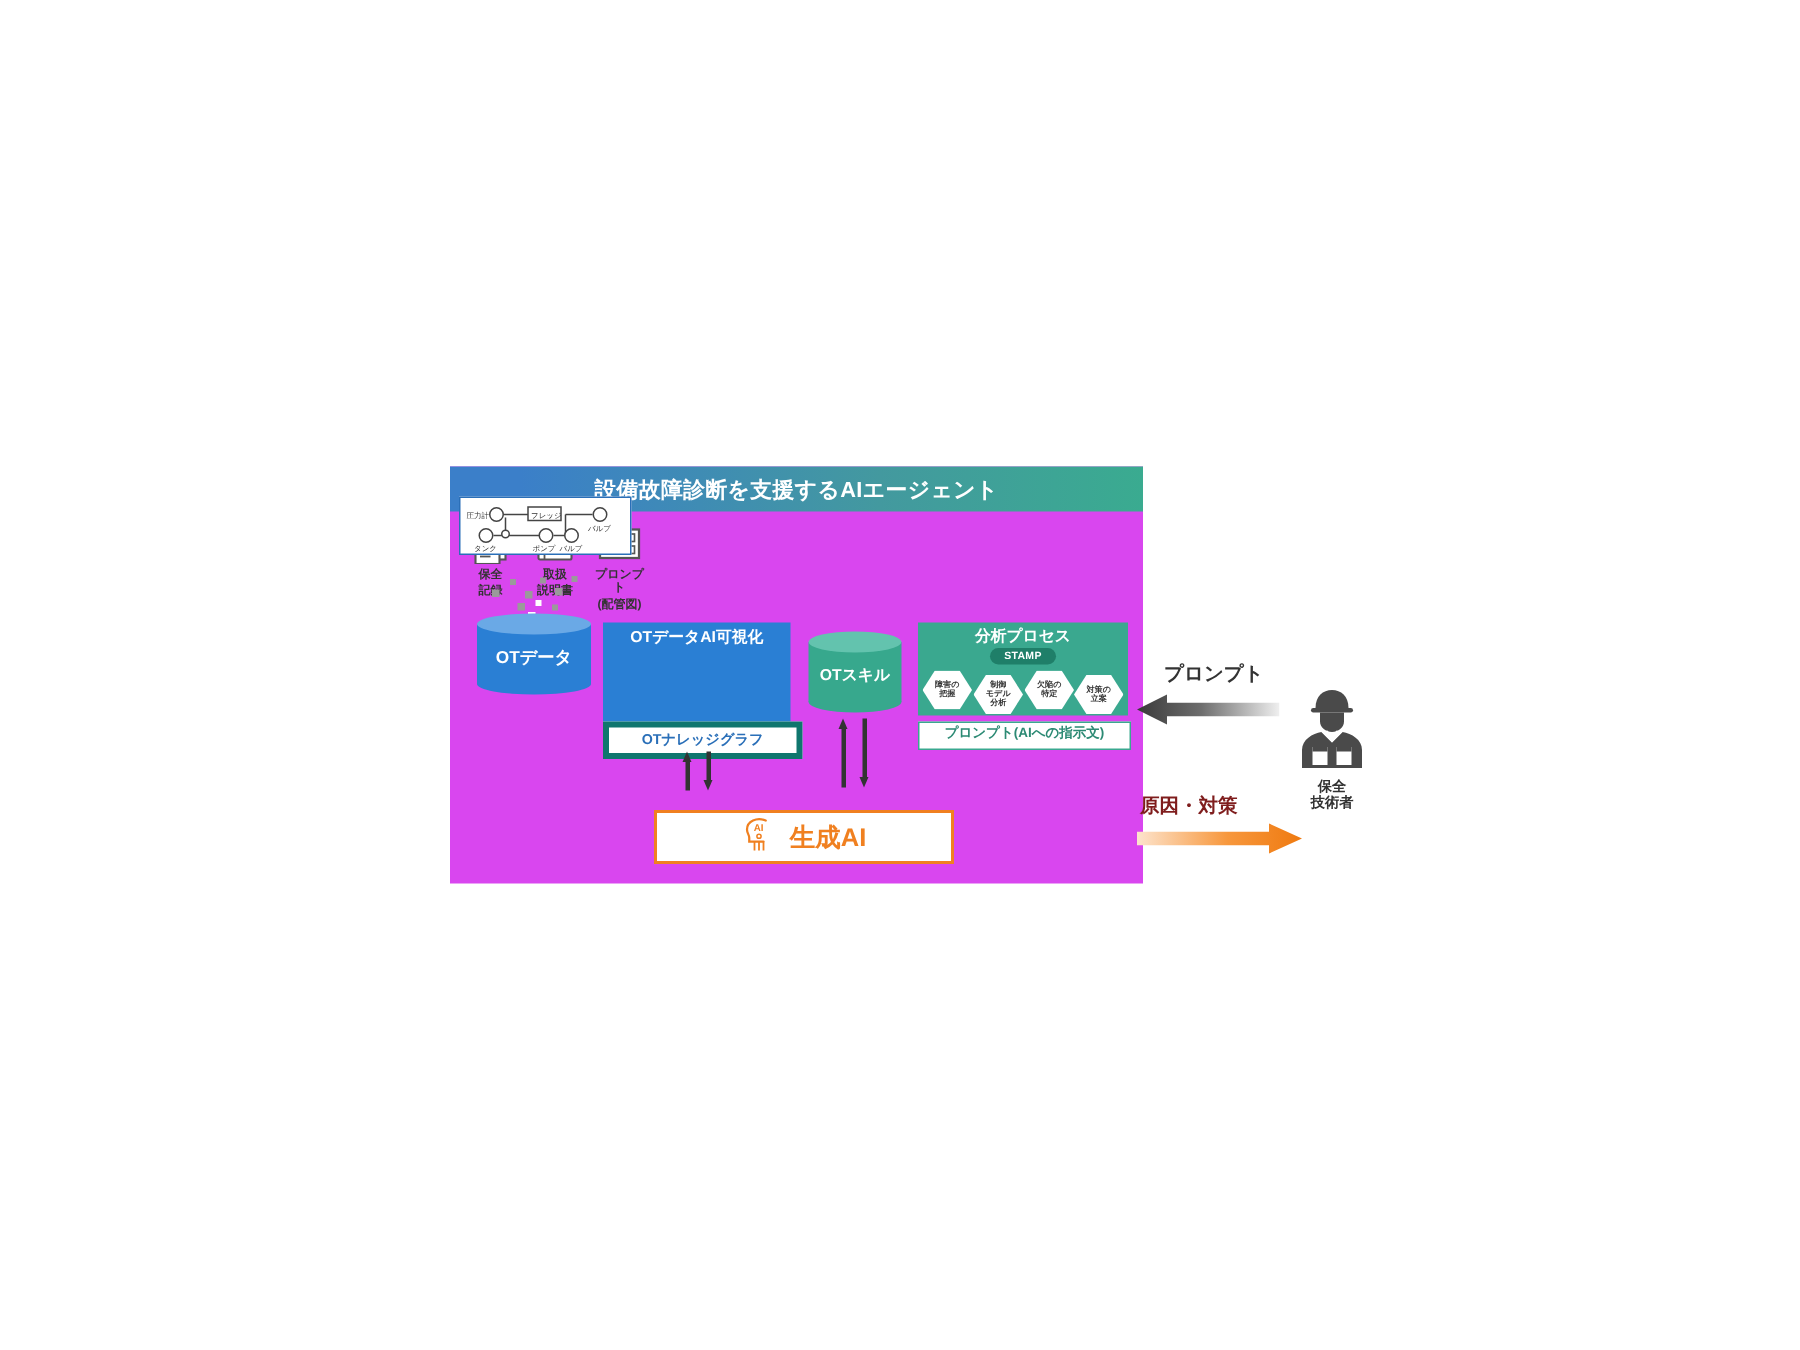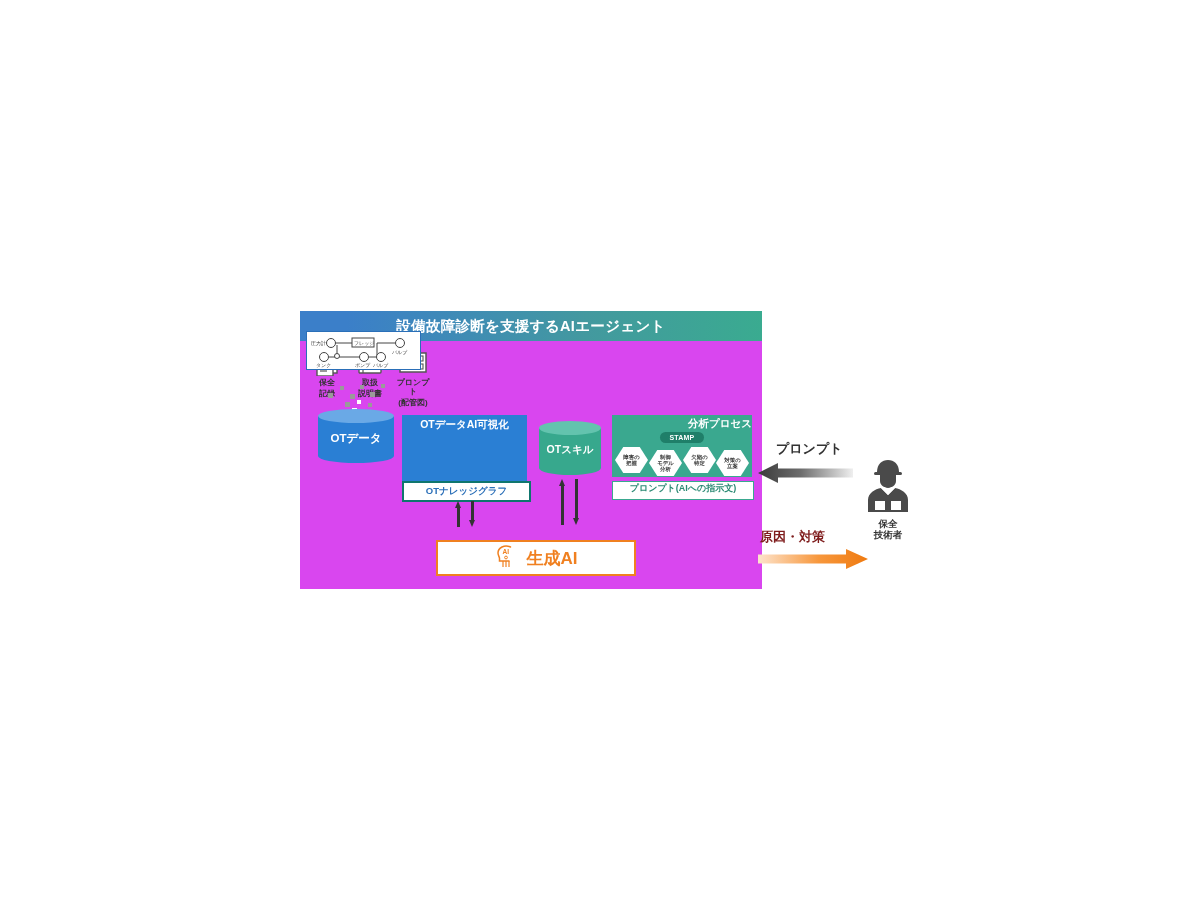--- a/index.html
+++ b/index.html
@@ -42,35 +42,35 @@
 
   #otdata-cyl{width:76px;height:56px;}
   #otdata-cyl .top{background:#6aa9e6;}
   #otdata-cyl .body{background:#2a7fd4;}
   #otdata-cyl .bot{background:#2a7fd4;}
 
   
   #viz{position:absolute;left:102px;top:104px;width:125px;height:72px;background:#2a7fd4;}
   #viz-title{color:#fff;font-size:10.5px;font-weight:bold;text-align:center;padding-top:3px;}
   #viz-graph{position:absolute;left:6px;top:20px;width:113px;height:37px;background:#fff;border:1px solid #2a6fb8;}
-  #kg-box{position:absolute;left:102px;top:170px;width:125px;height:17px;background:#fff;border:2px solid #0f766e;
+  #kg-box{position:absolute;left:102px;top:170px;width:125px;height:17px;background:#fff;border:4px solid #0f766e;
           display:flex;align-items:center;justify-content:center;}
   #kg-label{font-size:9.5px;color:#2a6fb8;font-weight:bold;}
 
   
   #otskill-wrap{position:absolute;left:239px;top:110px;width:70px;}
   #otskill-cyl{width:62px;height:56px;}
   #otskill-cyl .top{background:#63c3ae;}
   #otskill-cyl .body{background:#37a88d;}
   #otskill-cyl .bot{background:#37a88d;}
   #otskill-cyl .lbl{font-size:10.5px;}
 
   
   #proc{position:absolute;left:312px;top:104px;width:140px;height:62px;background:#3aa88f;}
-  #proc-title{color:#fff;font-size:10.5px;font-weight:bold;text-align:right;padding-top:2px;}
+  #proc-title{color:#fff;font-size:10.5px;font-weight:bold;text-align:center;padding-top:2px;}
   #stamp{width:44px;height:11px;margin:1px auto 0;background:#1f7f69;border-radius:6px;
          display:flex;align-items:center;justify-content:center;}
   #stamp-label{color:#fff;font-size:7px;font-weight:bold;letter-spacing:.2px;}
   #hexrow{position:absolute;left:3px;top:32px;width:134px;height:28px;}
   .hex{position:absolute;width:33px;height:26px;background:#fff;
        clip-path:polygon(25% 0%,75% 0%,100% 50%,75% 100%,25% 100%,0% 50%);
        display:flex;align-items:center;justify-content:center;}
   .hex span{font-size:5.4px;color:#333;line-height:1.15;text-align:center;font-weight:bold;}
   #prompt-box{position:absolute;left:312px;top:170px;width:140px;height:17px;background:#fff;border:1px solid #3aa88f;
               display:flex;align-items:flex-start;justify-content:center;}

